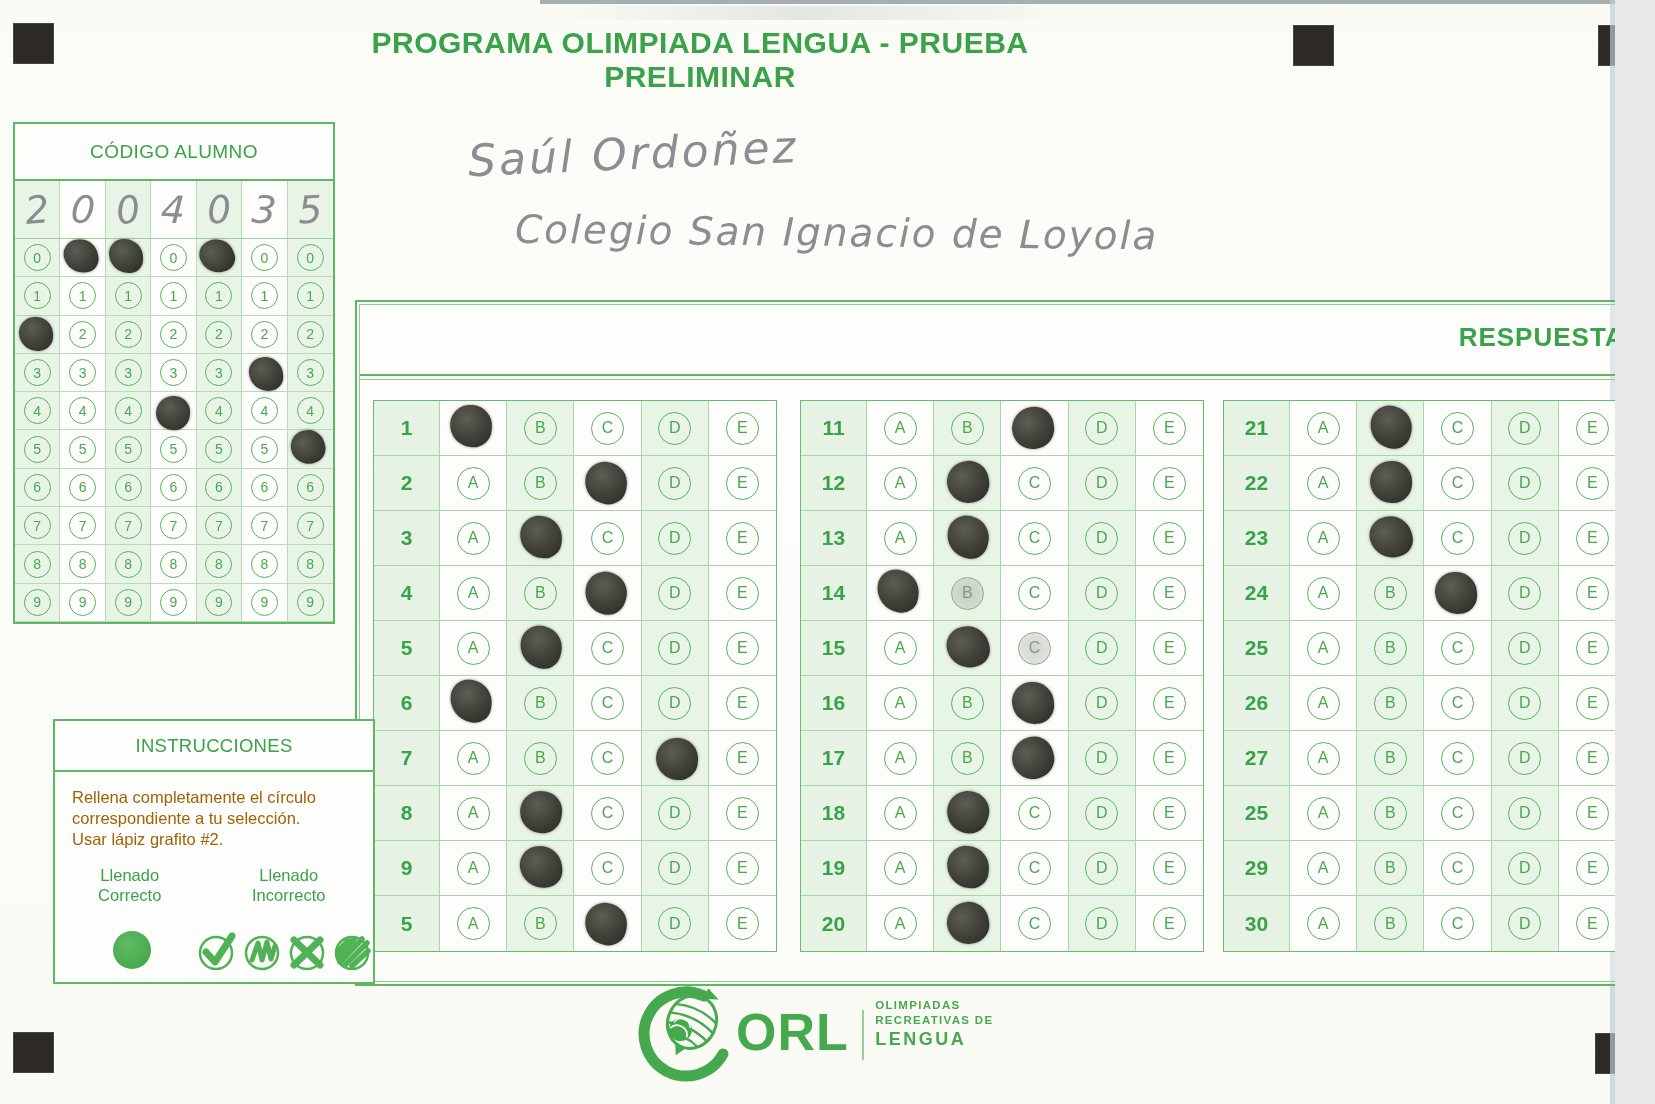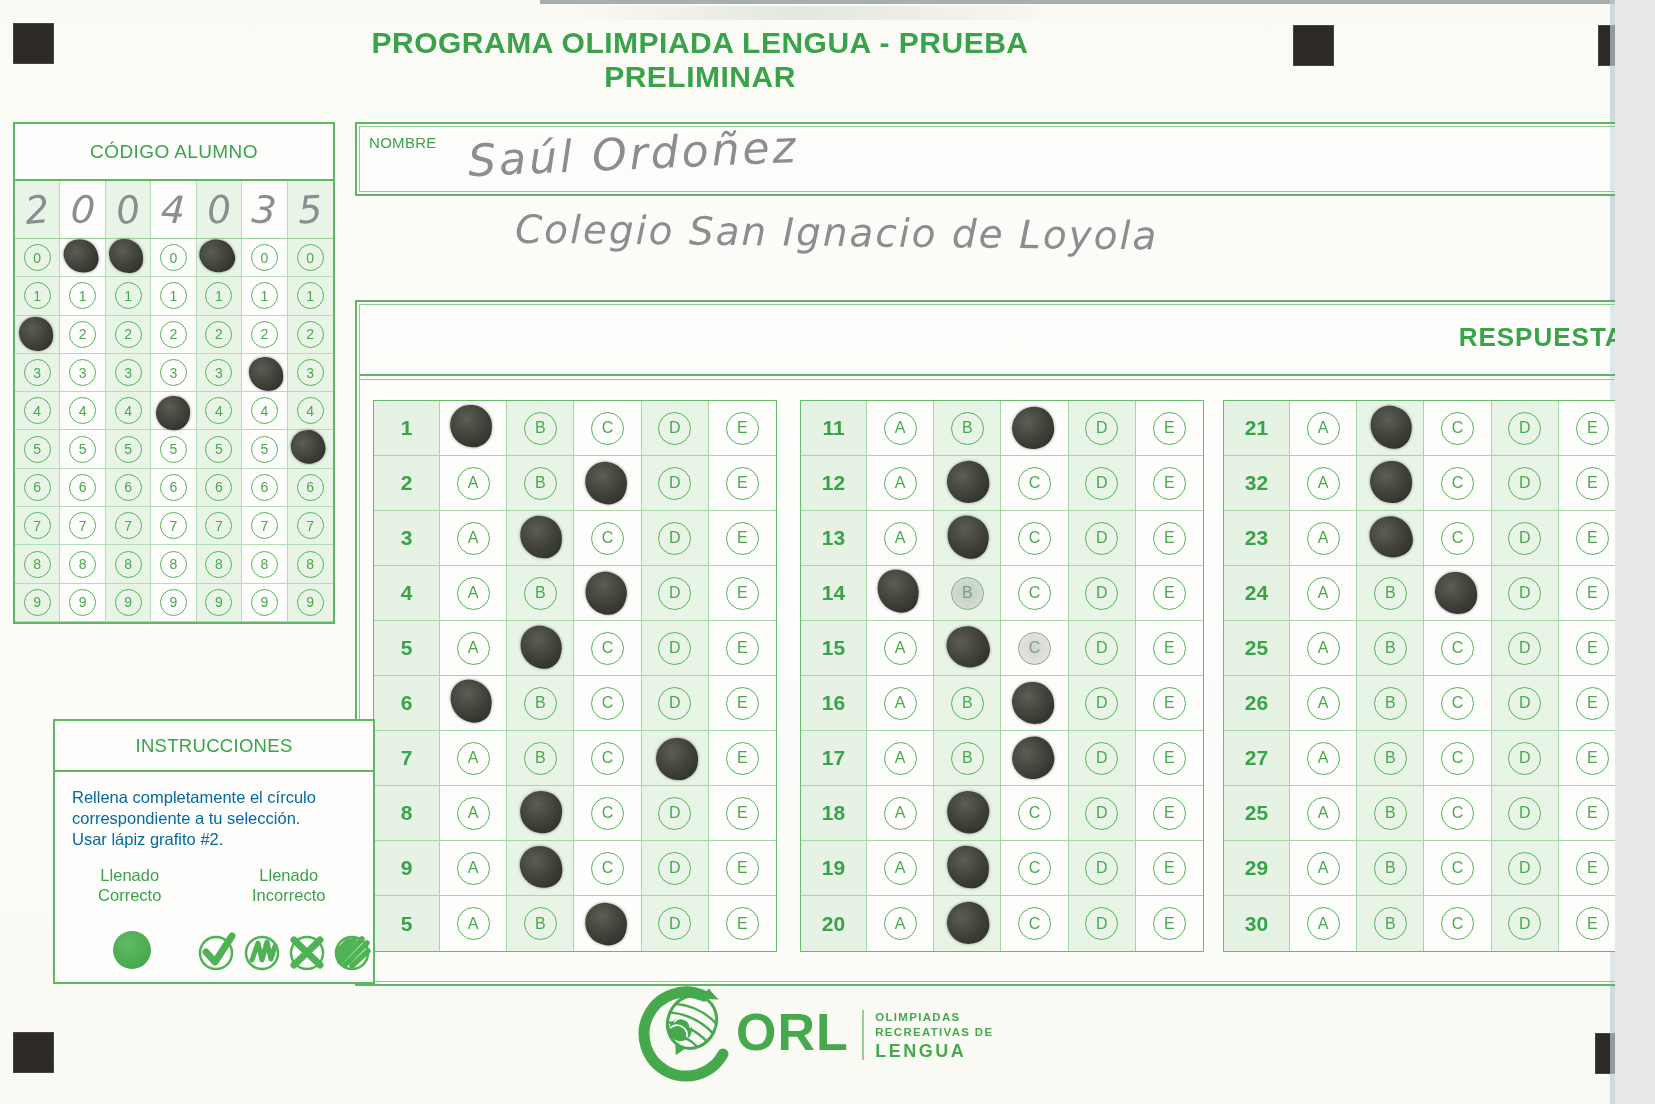--- a/index.html
+++ b/index.html
@@ -65,35 +65,35 @@
   .num-cell{background:#e6f3e4;font-size:21px;font-weight:bold;color:#3aa24a;}
   .bubble{width:33px;height:33px;border:1.5px solid #55b25a;border-radius:50%;
     display:flex;align-items:center;justify-content:center;font-size:16px;color:#4aa84f;box-sizing:border-box;}
   .bubble.faint{background:radial-gradient(circle, rgba(128,132,126,.34), rgba(128,132,126,.16));
     border-color:#84ae87;color:#7aa37e;}
 
   
   .instr{position:absolute;left:13px;top:719px;width:318px;height:261px;border:2px solid #5eb763;background:#fdfdfb;margin-left:40px;}
   .instr-header{padding-top:14px;text-align:center;font-size:18.5px;color:#3aa24a;letter-spacing:.3px;}
   .instr-divider{margin-top:13px;border-bottom:2px solid #5eb763;}
-  .instr-body{margin:15px 12px 0 17px;font-size:16.5px;line-height:1.27;color:#0369a1;}
+  .instr-body{margin:15px 12px 0 17px;font-size:16.5px;line-height:1.27;color:#a16207;}
   .instr-labels{display:flex;margin-top:15px;color:#3aa24a;font-size:16.5px;line-height:1.25;}
   .instr-labels .col-l{width:47%;text-align:center;}
   .instr-labels .col-r{width:53%;text-align:center;}
   .instr-icons{position:absolute;left:0;bottom:8px;width:100%;height:46px;}
   .dot-correct{position:absolute;left:58px;top:3px;width:38px;height:38px;border-radius:50%;
     background:radial-gradient(circle at 40% 35%, #62bb66, #47a94d 70%);}
   .icon-row{position:absolute;left:140px;top:1px;display:flex;gap:1px;}
   .icon-row svg{display:block;}
 
   
   .logo{position:absolute;left:628px;top:980px;display:flex;align-items:flex-start;z-index:2;}
   .logo-acronym{font-size:52px;font-weight:800;color:#47a94d;letter-spacing:1px;line-height:1;margin:26px 0 0 0;}
   .logo-bar{width:2.5px;height:50px;background:#47a94d;opacity:.55;margin:30px 11px 0 13px;}
-  .logo-text{margin-top:30px;color:#47a94d;}
+  .logo-text{margin-top:18px;color:#47a94d;}
   .logo-line-sm{font-size:11.5px;font-weight:bold;letter-spacing:1.3px;line-height:1.3;}
   .logo-line-lg{font-size:18px;font-weight:800;letter-spacing:2.5px;margin-top:1px;}
 </style>
 </head>
 <body>
 
 <div class="page">
 
   <div class="marker m-tl"></div>
   <div class="marker m-tm"></div>
@@ -338,23 +338,20 @@
         </div>
         <div class="cg-cell">
           <div class="bubble-s">9</div>
         </div>
         <div class="cg-cell tint">
           <div class="bubble-s">9</div>
         </div>
       </div>
   </section>
 
-  <section class="dbl nombre-box">
-    <span class="field-label">NOMBRE</span>
-  </section>
   <div class="hand hand-name">Saúl Ordoñez</div>
 
   <div class="hand hand-school">Colegio San Ignacio de Loyola</div>
 
   <section class="dbl resp-box">
     <div class="resp-header">RESPUESTAS</div>
     <div class="resp-divider"></div>
   </section>
 
   <div class="answer-grid g1" id="grid-1">
@@ -691,21 +688,21 @@
       </div>
       <div class="a-cell">
         <div class="bubble">C</div>
       </div>
       <div class="a-cell tint">
         <div class="bubble">D</div>
       </div>
       <div class="a-cell">
         <div class="bubble">E</div>
       </div>
-      <div class="a-cell num-cell">32</div>
+      <div class="a-cell num-cell">22</div>
       <div class="a-cell">
         <div class="bubble">A</div>
       </div>
       <div class="a-cell tint">
         <div class="blob blob-l" style="border-radius: 51% 49% 47% 53%; transform: translate(1px, -1px) rotate(-1deg);"></div>
       </div>
       <div class="a-cell">
         <div class="bubble">C</div>
       </div>
       <div class="a-cell tint">

